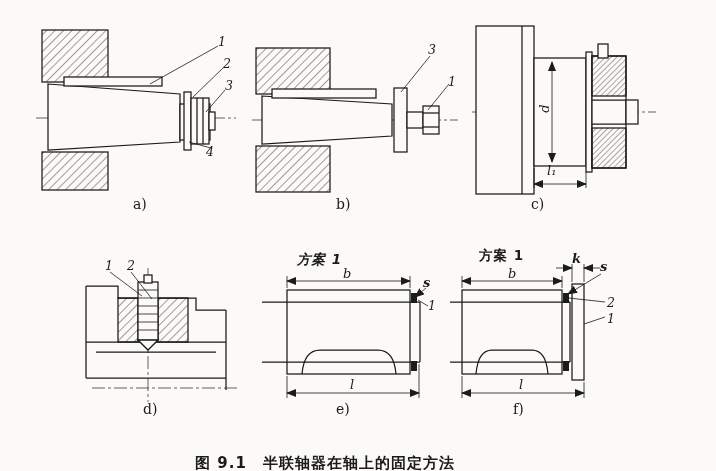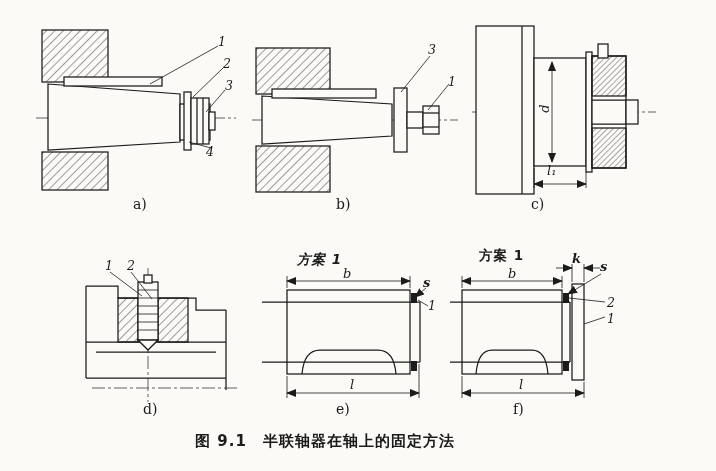--- a/index.html
+++ b/index.html
@@ -14,21 +14,21 @@
   .cl{stroke:#3a3a3a;stroke-width:0.8;stroke-dasharray:13 3 3 3;fill:none;}
   .dimline{stroke:#1b1b1b;stroke-width:0.8;fill:none;}
   .fillk{fill:#1b1b1b;stroke:none;}
   .callout{position:absolute;font-style:italic;font-size:12.5px;line-height:1;}
   .dim{position:absolute;font-style:italic;font-size:13px;line-height:1;}
   .dim.bold{font-weight:bold;}
   .rot{transform:rotate(-90deg);transform-origin:center;}
   .scheme{position:absolute;font-weight:bold;font-size:13.5px;letter-spacing:1px;
           font-family:"DejaVu Sans",sans-serif;line-height:1;}
   .sublabel{position:absolute;font-size:14px;line-height:1;}
-  .caption{position:absolute;left:0;top:434px;width:650px;text-align:center;
+  .caption{position:absolute;left:0;top:456px;width:650px;text-align:center;
            font-weight:bold;font-size:15px;letter-spacing:1px;
            font-family:"DejaVu Sans",sans-serif;line-height:1;}
 </style>
 </head>
 <body>
 
 <div class="page">
 
   <svg class="art" width="716" height="471" viewBox="0 0 716 471">
     <defs>

